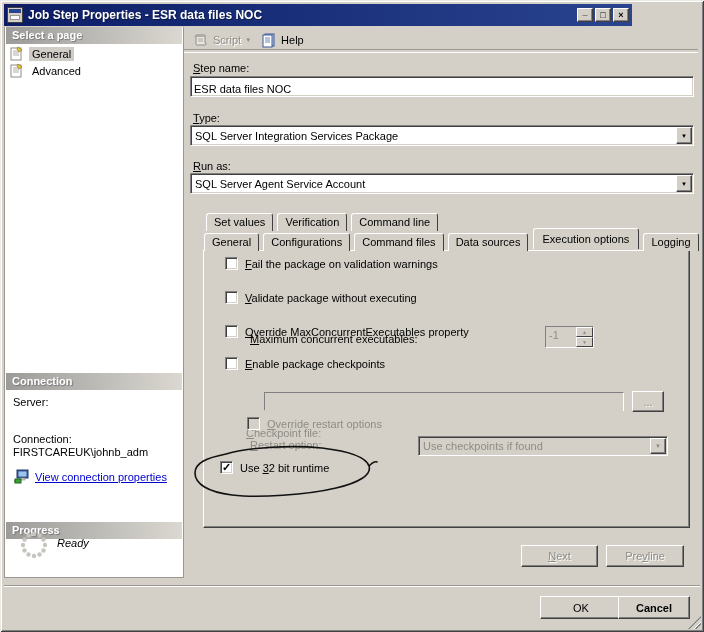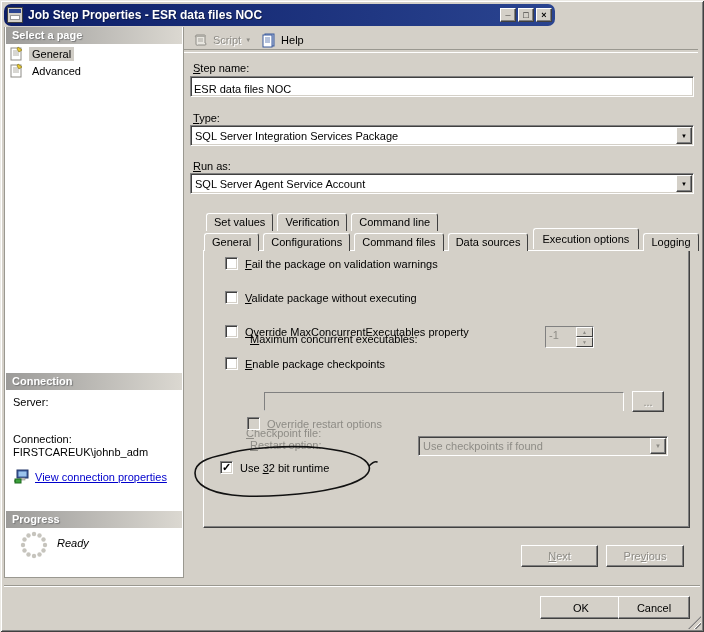--- a/index.html
+++ b/index.html
@@ -2,22 +2,22 @@
 <html><head>
 <meta charset="utf-8">
 <style>
   html,body{margin:0;padding:0;background:#7c7c7c;}
   *{box-sizing:border-box;font-family:"Liberation Sans",sans-serif;}
   .win{position:relative;width:704px;height:632px;background:#d4d0c8;
        box-shadow:inset 1px 1px 0 #eceae5,inset -1px -1px 0 #404040,
                   inset 2px 2px 0 #fff,inset -2px -2px 0 #808080;
        overflow:hidden;font-size:11px;color:#000;}
   
-  .titlebar{position:absolute;left:4px;top:4px;width:551px;height:22px;
-       background:linear-gradient(to right,#0c1d66,#2a4490);display:flex;align-items:center;padding:0 3px;border-radius:7px;}
+  .titlebar{position:absolute;left:4px;top:4px;width:628px;height:22px;
+       background:linear-gradient(to right,#0c1d66,#2a4490);display:flex;align-items:center;padding:0 3px;}
   .titlebar .ttl{color:#fff;font-weight:bold;font-size:12px;margin-left:5px;white-space:nowrap;
        text-shadow:1px 1px 0 rgba(0,0,0,.4);flex:1;overflow:hidden;}
   .appicon{width:16px;height:16px;flex:0 0 16px;position:relative;background:#d4d0c8;border:1px solid #404040;}
   .appicon:before{content:"";position:absolute;left:1px;top:1px;right:1px;height:4px;background:#2a4490;}
   .appicon:after{content:"";position:absolute;left:2px;top:7px;right:2px;bottom:2px;background:#fff;border:1px solid #9a9a9a;}
   .tb-btn{width:16px;height:14px;margin-left:2px;background:#d4d0c8;
        border-top:1px solid #fff;border-left:1px solid #fff;border-right:1px solid #404040;border-bottom:1px solid #404040;
        box-shadow:inset -1px -1px 0 #808080;display:flex;align-items:center;justify-content:center;
        font-size:9px;font-weight:bold;color:#000;line-height:1;}
   .tb-btn.min span{position:relative;top:-3px;}
@@ -165,21 +165,21 @@
       <svg width="17" height="17" viewBox="0 0 17 17">
           <rect x="4" y="2" width="11" height="8" fill="#3a5a9c" stroke="#24386a"></rect>
           <rect x="5.5" y="3.5" width="8" height="5" fill="#9cc4ec"></rect>
           <rect x="7" y="10" width="5" height="2" fill="#cfcdc6" stroke="#8e8c86" stroke-width="0.6"></rect>
           <rect x="2" y="11" width="6" height="4" fill="#3aa03a" stroke="#1e6a1e"></rect>
           <path d="M1 13 h2" stroke="#1e6a1e"></path>
         </svg>
     </span>
     <span class="sidetext link" style="top:444px;left:30px;">View connection properties</span>
 
-    <div class="hdr" style="top:484px;">Progress</div>
+    <div class="hdr" style="top:495px;">Progress</div>
     <span class="sidetext ic" style="left:14px;top:503px;">
       <svg width="30" height="30" viewBox="0 0 30 30">
         <g fill="#c6c4bd">
             <circle cx="15" cy="4" r="2.2"></circle>
             <circle cx="20.5" cy="5.5" r="2.2"></circle>
             <circle cx="24.5" cy="9.5" r="2.2"></circle>
             <circle cx="26" cy="15" r="2.2"></circle>
             <circle cx="24.5" cy="20.5" r="2.2"></circle>
             <circle cx="20.5" cy="24.5" r="2.2"></circle>
             <circle cx="15" cy="26" r="2.2"></circle>
@@ -281,21 +281,21 @@
   </div>
 
   <svg style="position:absolute;left:192px;top:444px;pointer-events:none;z-index:5;" width="186" height="58" viewBox="0 0 186 58">
     <path d="M 34 10 C 58 3, 100 1, 130 4 C 155 7, 174 13, 177 22 C 180 31, 166 39, 144 44 C 115 51, 66 54, 40 51 C 16 48, 3 40, 3 29 C 3 19, 14 14, 34 10 M 177 22 C 180 19, 183 17, 185 18" fill="none" stroke="#111" stroke-width="1.6" stroke-linecap="round" stroke-linejoin="round"></path>
   </svg>
 
   <div class="btn dis" style="left:521px;top:545px;width:77px;height:22px;">
       <span><span class="ak">N</span><span>ext</span></span>
     </div>
   <div class="btn dis" style="left:606px;top:545px;width:78px;height:22px;">
-      <span><span>Pre</span><span class="ak">v</span><span>ious</span></span>
+      <span><span>Pre</span><span class="ak">v</span><span>line</span></span>
     </div>
 
   <div class="groove"></div>
   <div class="btn" style="left:540px;top:596px;width:82px;height:23px;">OK</div>
-  <div class="btn" style="left:618px;top:596px;width:72px;height:23px;">Cancel</div>
+  <div class="btn" style="left:618px;top:596px;width:72px;height:23px;font-weight:bold;">Cancel</div>
   <div class="grip"></div>
 
 </div>
 
 </body></html>

